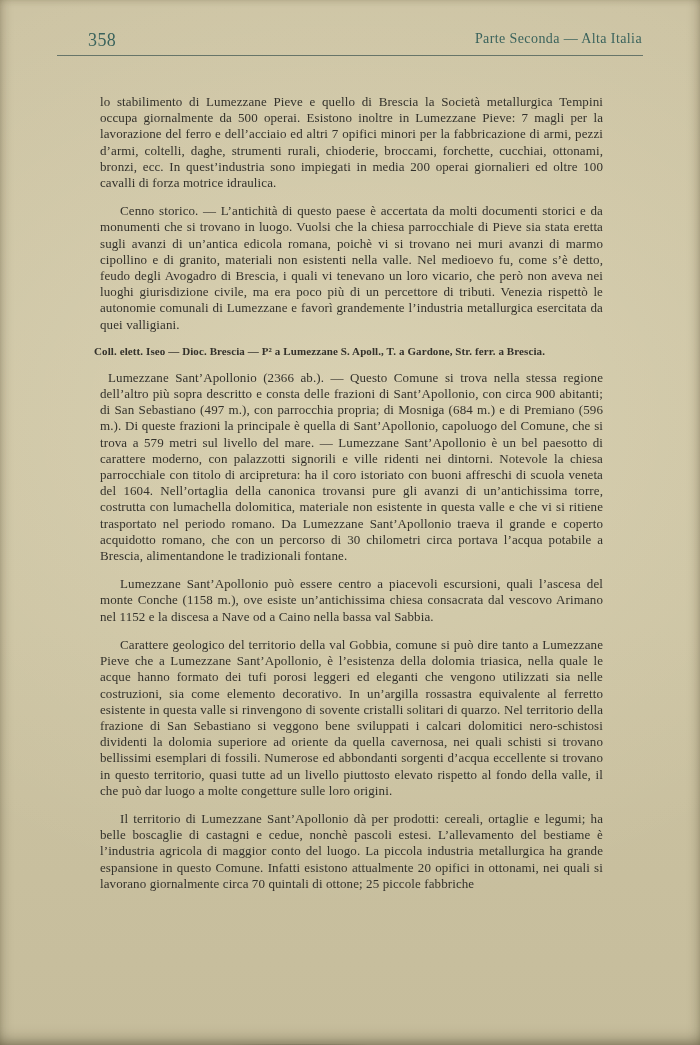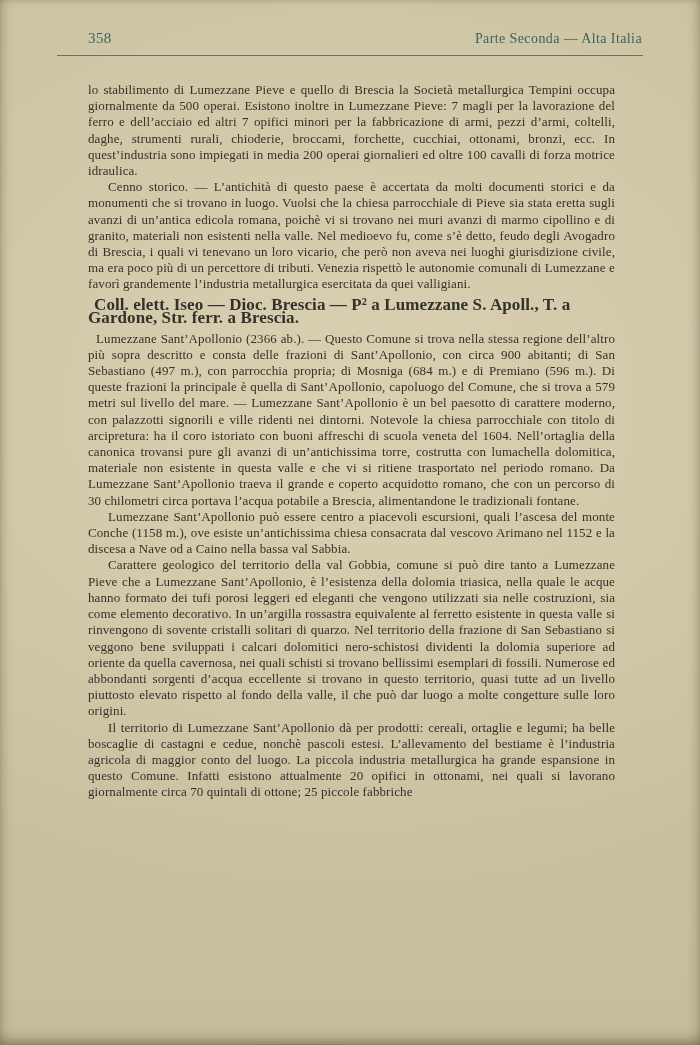--- a/index.html
+++ b/index.html
@@ -28,21 +28,21 @@
   .header-row {
     position: absolute;
     top: 30px; left: 58px; right: 58px;
     height: 20px;
     color: #3b635c;
     font-size: 15px;
     letter-spacing: 0.4px;
   }
   .page-number {
     position: absolute; left: 30px; top: 0;
-    font-size: 15px;
+    font-size: 18px;
   }
   .running-title {
     position: absolute; left: 0; right: 0; top: 1px;
     text-align: right;
     font-size: 14px;
   }
   .header-rule {
     position: absolute;
     top: 55px; left: 57px; right: 57px;
     border-top: 1.2px solid #55665e;
@@ -50,29 +50,29 @@
   }
   .text-block {
     position: absolute;
     top: 82px; left: 88px;
     width: 527px;
     font-size: 13px;
     line-height: 16.2px;
     text-align: justify;
     letter-spacing: 0.1px;
   }
-  .para { margin: 0; }
+  .para { margin: 12px; }
   .indent { text-indent: 20px; }
   .noindent { text-indent: 0; }
   .small-indent { text-indent: 8px; }
   .lead-italic { }
   .lead-bold { font-weight: normal; }
   .note-line {
     margin: 5px 0 7px 0;
-    font-size: 17px;
+    font-size: 11px;
     line-height: 13px;
     font-weight: bold;
     text-align: left;
     text-indent: 6px;
     letter-spacing: 0.1px;
   }
 </style>
 </head>
 <body>
 

